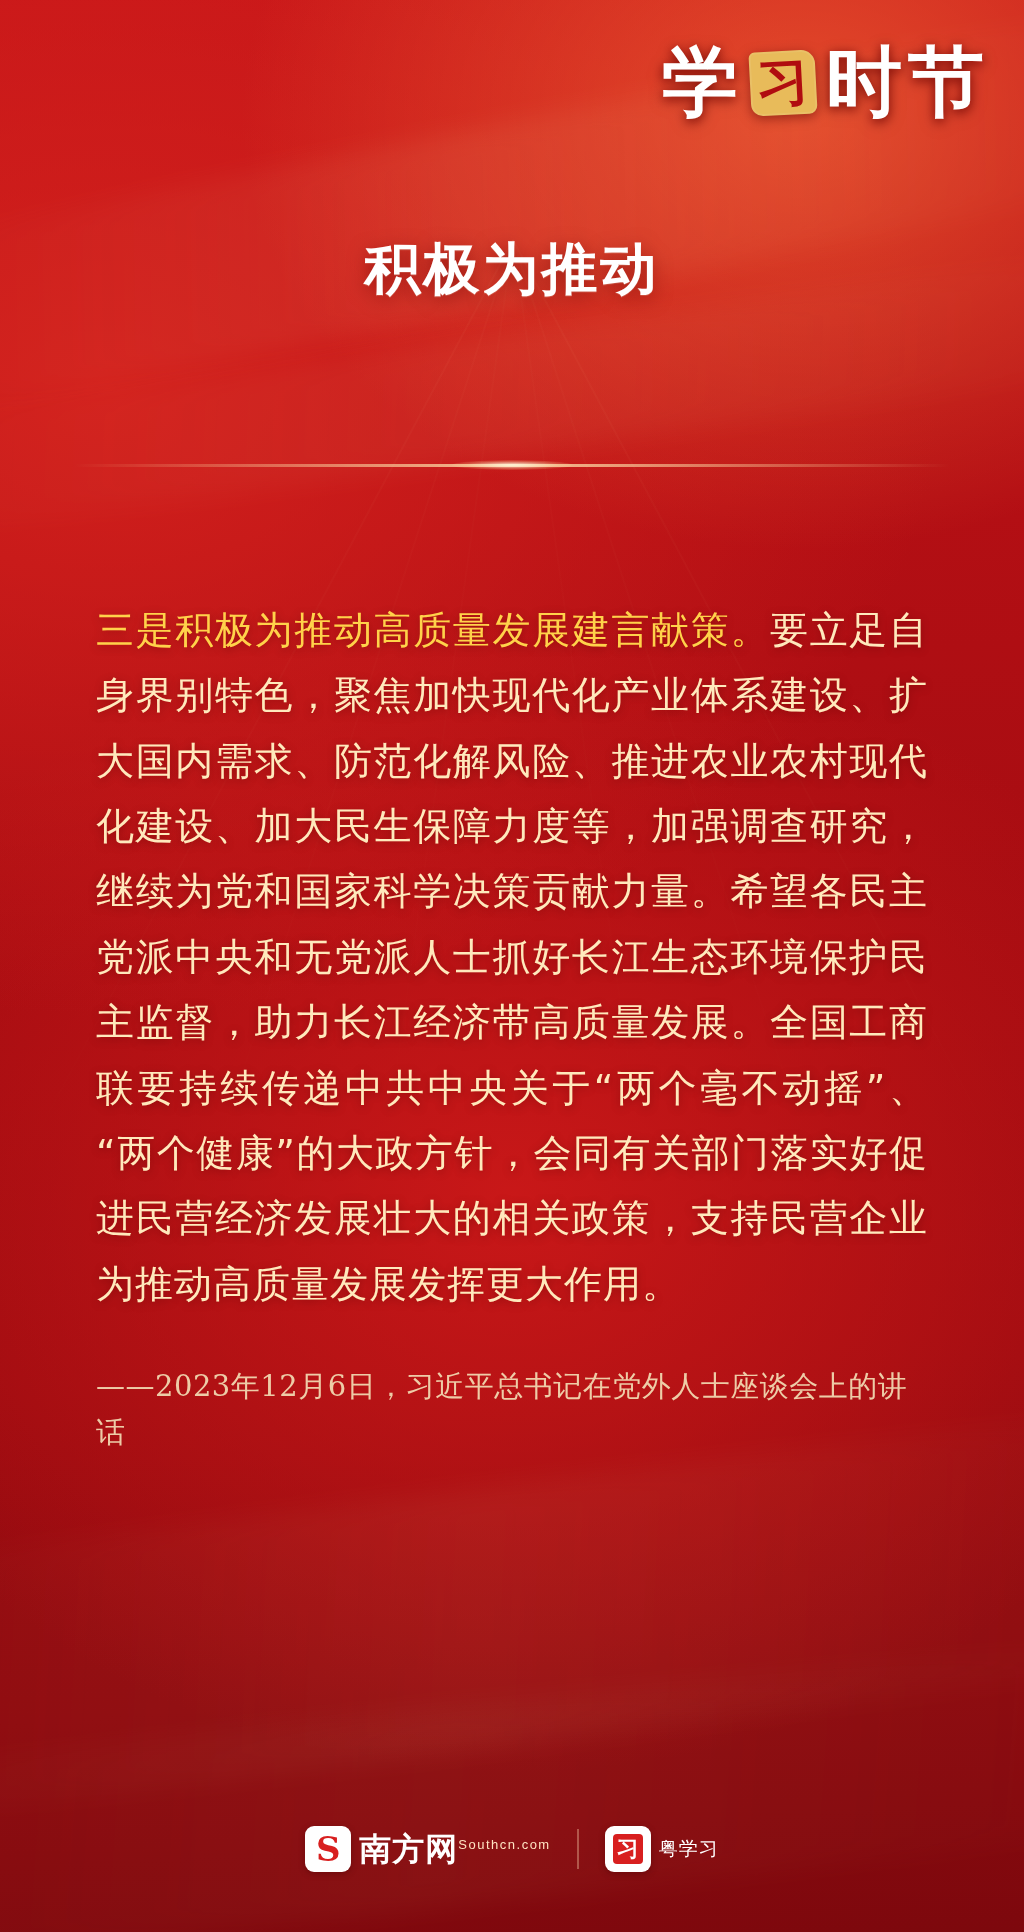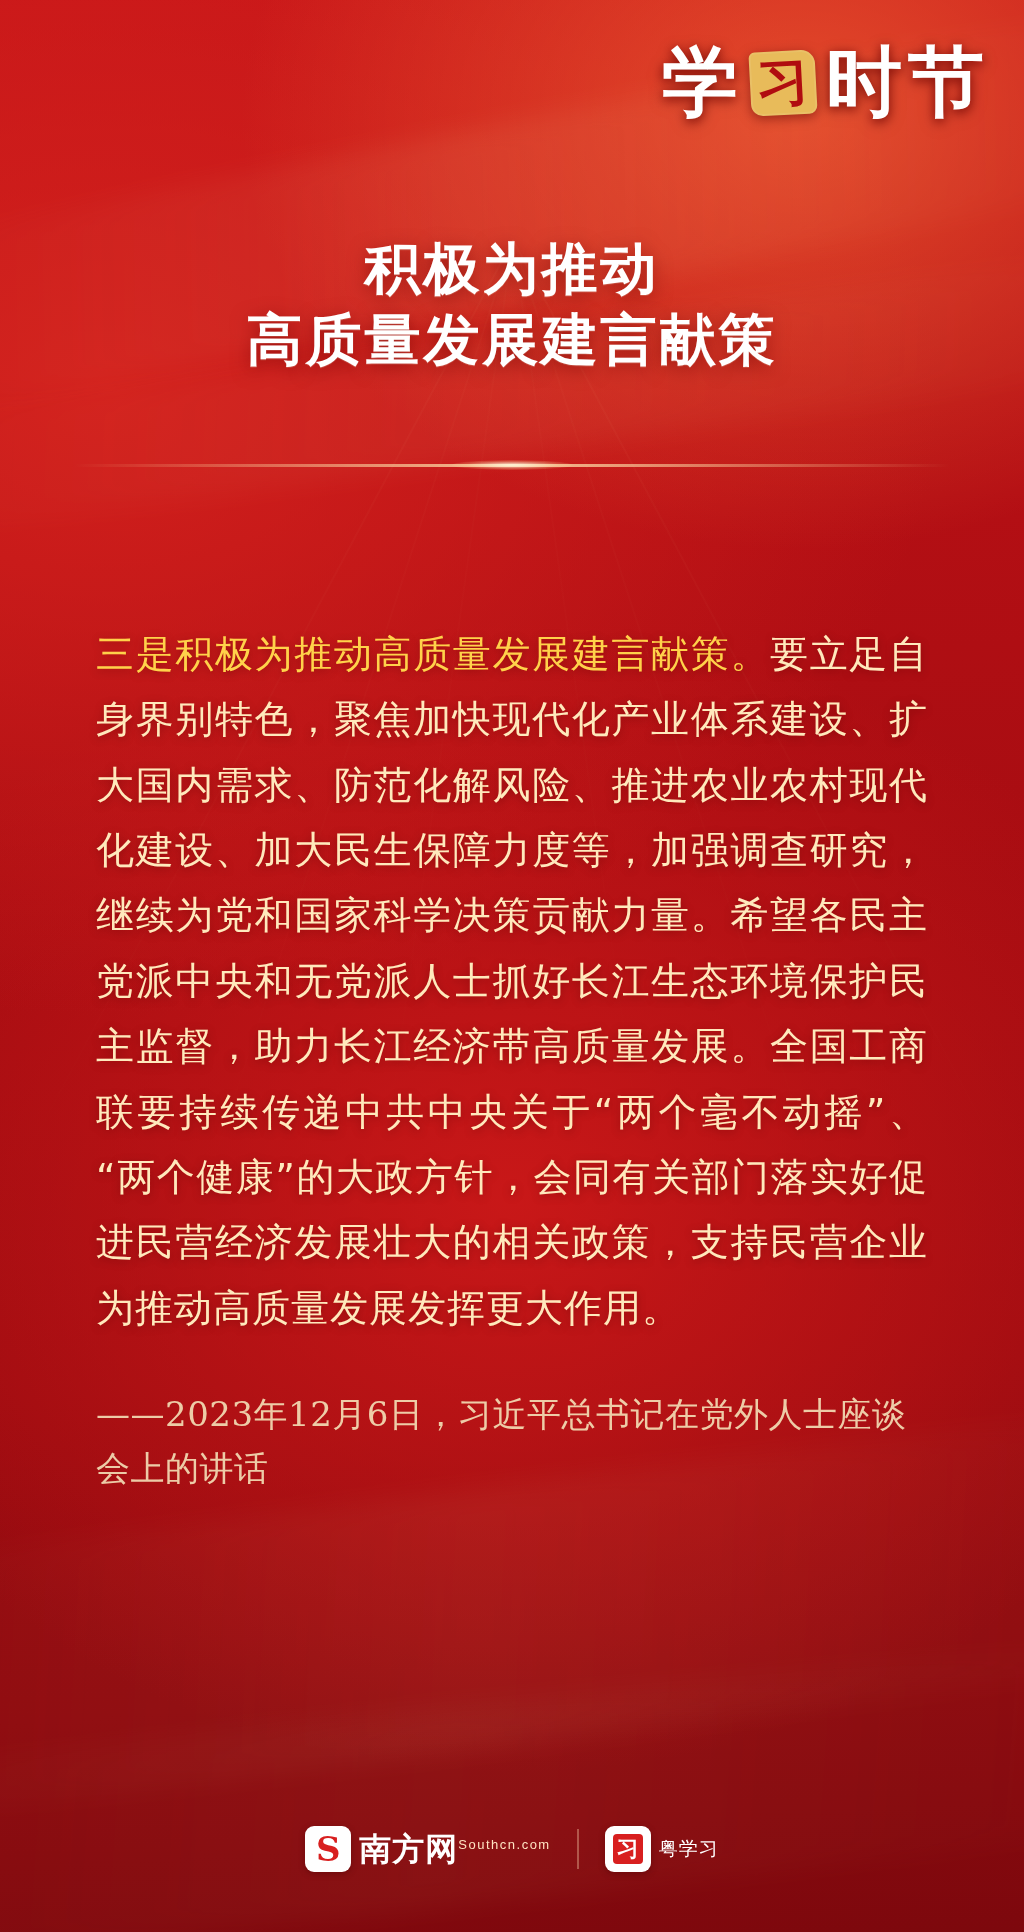--- a/index.html
+++ b/index.html
@@ -128,41 +128,41 @@
     font-size: 56px;
     line-height: 1.28;
     letter-spacing: 3px;
     text-shadow: 0 4px 18px rgba(110,0,0,.55), 0 1px 0 rgba(255,230,200,.25);
   }
   .title .l2 { display: block; }
 
   
   .body-wrap {
     position: absolute;
-    top: 584px;
+    top: 560px;
     left: 96px;
     width: 832px;
   }
   .body-text {
     font-family: "DejaVu Sans", sans-serif;
     font-size: 38px;
     line-height: 1.72;
     color: #ffe9bc;
     text-align: justify;
     text-justify: inter-ideograph;
     letter-spacing: 1px;
     text-shadow: 0 2px 8px rgba(90,0,0,.45);
   }
   .body-text .lead {
     color: #ffd24a;
   }
   .source {
     margin-top: 46px;
     font-family: "DejaVu Serif", "Liberation Serif", serif;
-    font-size: 34px;
+    font-size: 29px;
     line-height: 1.6;
     color: #f3dcb4;
     letter-spacing: 0.5px;
     opacity: .92;
   }
 
   
   .footer {
     position: absolute;
     left: 0;
@@ -278,21 +278,20 @@
     <span class="seal">
       <span class="seal-bg"></span>
       <span class="seal-ch">习</span>
     </span>
     <span class="ch">时</span>
     <span class="ch">节</span>
   </div>
 
   <h1 class="title">
     <span class="l1">积极为推动</span>
-    <span class="l2">高质量发展建言献策</span>
   </h1>
 
   <div class="body-wrap">
     <p class="body-text"><span class="lead">三是积极为推动高质量发展建言献策。</span><span>要立足自身界别特色，聚焦加快现代化产业体系建设、扩大国内需求、防范化解风险、推进农业农村现代化建设、加大民生保障力度等，加强调查研究，继续为党和国家科学决策贡献力量。希望各民主党派中央和无党派人士抓好长江生态环境保护民主监督，助力长江经济带高质量发展。全国工商联要持续传递中共中央关于“两个毫不动摇”、“两个健康”的大政方针，会同有关部门落实好促进民营经济发展壮大的相关政策，支持民营企业为推动高质量发展发挥更大作用。</span></p>
     <p class="source">——2023年12月6日，习近平总书记在党外人士座谈会上的讲话</p>
   </div>
 
   <div class="footer">
     <div class="logo-southcn">
       <span class="mark">S</span>

